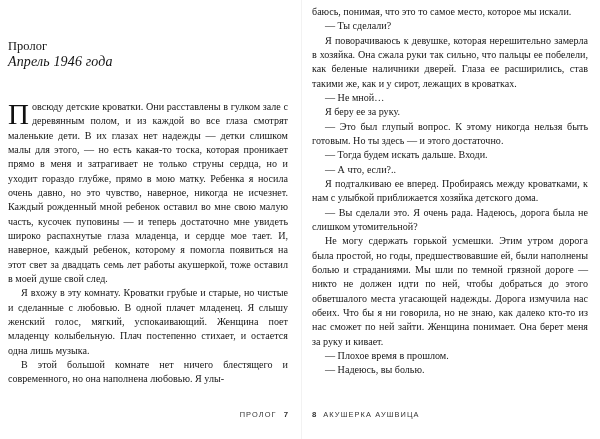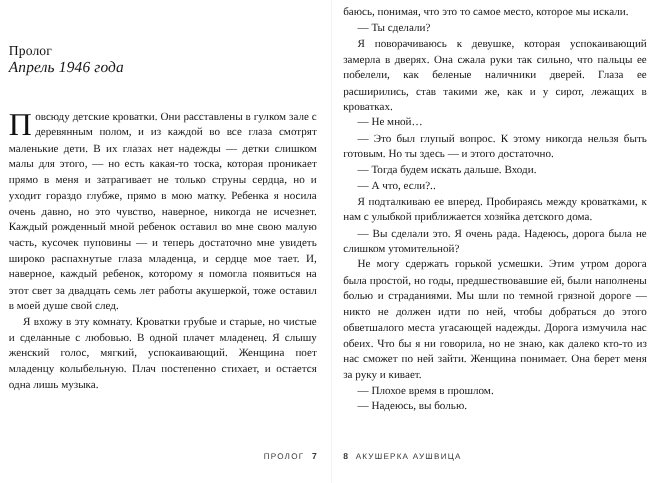--- a/index.html
+++ b/index.html
@@ -138,43 +138,45 @@
         <div class="chapter-title">Пролог</div>
         <div class="chapter-subtitle">Апрель 1946 года</div>
       </div>
 
       <div class="col-text">
 
         <p class="first-para"><span class="dropcap">П</span><span>овсюду детские кроватки. Они расставлены в гулком зале с деревянным полом, и из каждой во все глаза смотрят маленькие дети. В их глазах нет надежды — детки слишком малы для этого, — но есть какая-то тоска, которая проникает прямо в меня и затрагивает не только струны сердца, но и уходит гораздо глубже, прямо в мою матку. Ребенка я носила очень давно, но это чувство, наверное, никогда не исчезнет. Каждый рожденный мной ребенок оставил во мне свою малую часть, кусочек пуповины — и теперь достаточно мне увидеть широко распахнутые глаза младенца, и сердце мое тает. И, наверное, каждый ребенок, которому я помогла появиться на этот свет за двадцать семь лет работы акушеркой, тоже оставил в моей душе свой след.</span></p>
 
         <p><span>Я вхожу в эту комнату. Кроватки грубые и старые, но чистые и сделанные с любовью. В одной плачет младенец. Я слышу женский голос, мягкий, успокаивающий. Женщина поет младенцу колыбельную. Плач постепенно стихает, и остается одна лишь музыка.</span></p>
 
+        <p><span>В этой большой комнате нет ничего блестящего и современного, но она наполнена любовью. Я улы-</span></p>
 
       </div>
     </div>
 
     <div class="folio folio-left">
       <span class="label">ПРОЛОГ</span>
       <span class="num">7</span>
     </div>
   </div>
 
   <div class="page page-right">
     <div class="page-body">
 
       <div class="col-text">
 
         <p class="no-indent"><span>баюсь, понимая, что это то самое место, которое мы искали.</span></p>
 
         <p class="dialogue"><span>— Ты сделали?</span></p>
 
-        <p><span>Я поворачиваюсь к девушке, которая успокаивающий замерла в дверях. Она сжала руки так сильно, что пальцы ее побелели, как беленые наличники дверей. Глаза ее расширились, став такими же, как и у сирот, лежащих в кроватках.</span></p>
+        <p><span>Я поворачиваюсь к девушке, которая нерешительно замерла в хозяйка. Она сжала руки так сильно, что пальцы ее побелели, как беленые наличники дверей. Глаза ее расширились, став такими же, как и у сирот, лежащих в кроватках.</span></p>
 
         <p class="dialogue"><span>— Не мной…</span></p>
 
+        <p><span>Я беру ее за руку.</span></p>
 
         <p class="dialogue"><span>— Это был глупый вопрос. К этому никогда нельзя быть готовым. Но ты здесь — и этого достаточно.</span></p>
 
         <p class="dialogue"><span>— Тогда будем искать дальше. Входи.</span></p>
 
         <p class="dialogue"><span>— А что, если?..</span></p>
 
         <p><span>Я подталкиваю ее вперед. Пробираясь между кроватками, к нам с улыбкой приближается хозяйка детского дома.</span></p>
 
         <p class="dialogue"><span>— Вы сделали это. Я очень рада. Надеюсь, дорога была не слишком утомительной?</span></p>

